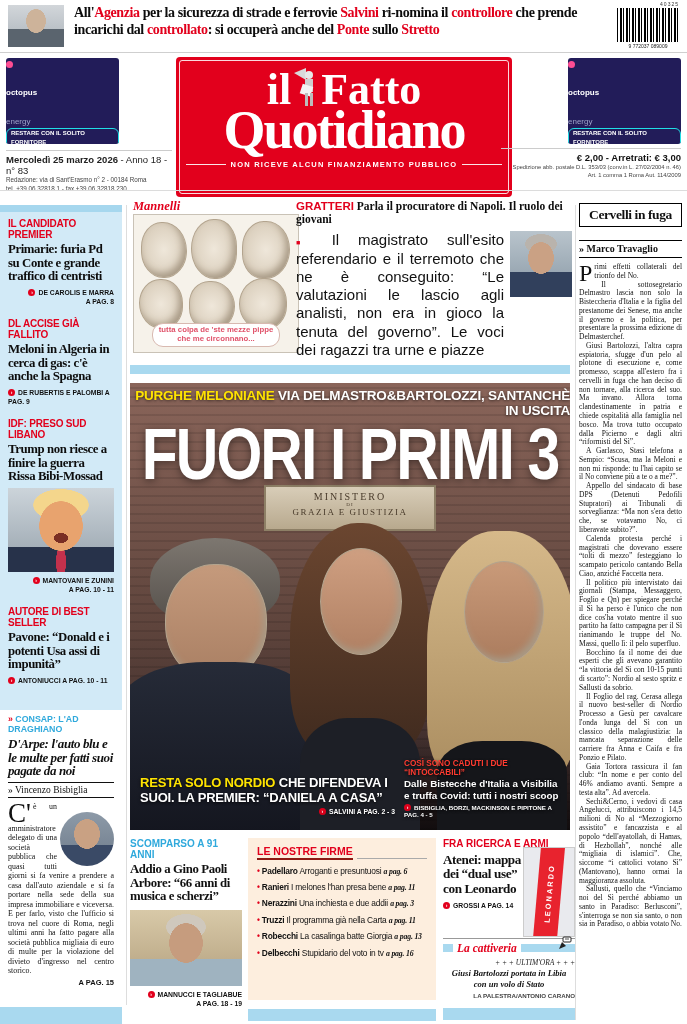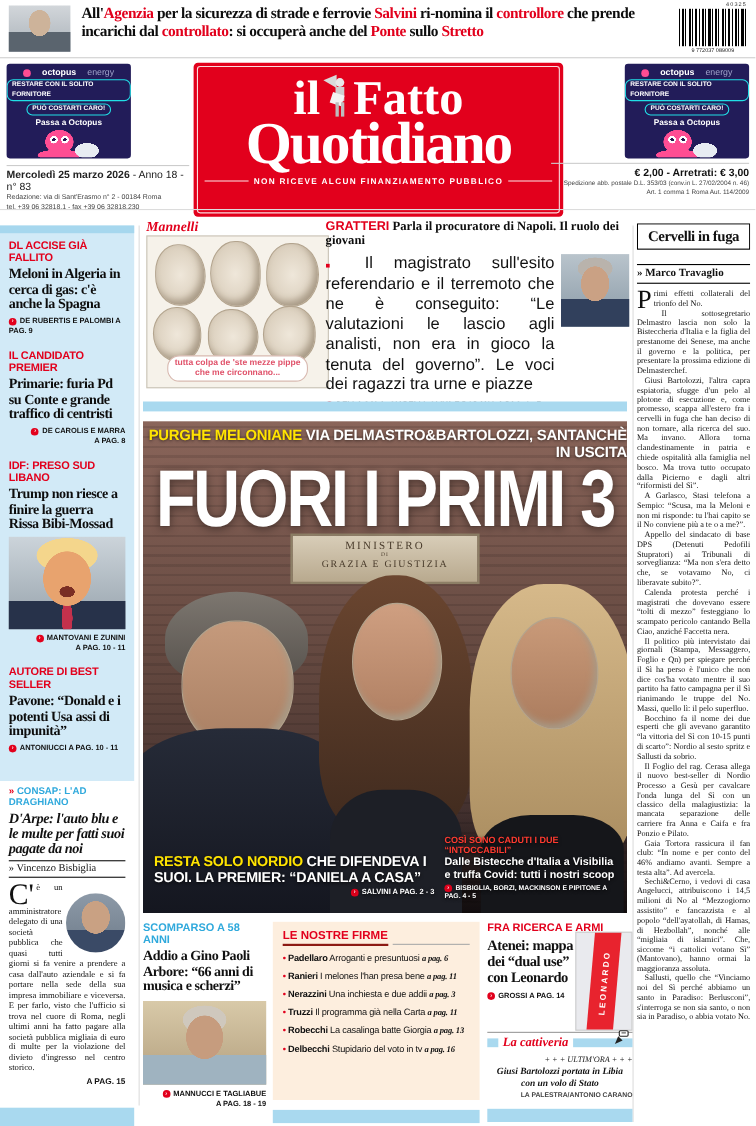--- a/index.html
+++ b/index.html
@@ -17,21 +17,21 @@
   .topbar-headline .accent{color:#e2001c;}
   .issue-no{position:absolute;right:8px;top:1px;font-size:5px;color:#333;letter-spacing:1px;}
   .barcode{position:absolute;right:8px;top:8px;width:62px;height:34px;
     background:repeating-linear-gradient(90deg,#000 0 1px,#fff 1px 3px,#000 3px 5px,#fff 5px 6px);}
   .barcode-digits{position:absolute;right:8px;top:43px;width:62px;font-size:5px;text-align:center;color:#222;}
   .rule-topbar{position:absolute;left:0;top:52px;width:687px;border-top:1px solid #cfcfcf;}
 
   
   .ad{position:absolute;top:58px;width:113px;height:86px;background:#221c59;border-radius:3px;color:#fff;overflow:hidden;}
   .ad.left{left:6px}.ad.right{right:6px}
-  .ad-brand{display:flex;align-items:flex-end;justify-content:center;gap:10px;margin-top:3px;font-size:8px;}
+  .ad-brand{display:flex;align-items:flex-start;justify-content:center;gap:20px;margin-top:3px;font-size:8px;flex-direction:column;}
   .ad-dot{width:7px;height:7px;border-radius:50%;background:#ff4d93;}
   .ad-brand b{font-weight:bold;}
   .ad-brand i{font-style:normal;color:#9fa3c9;}
   .ad-pill{display:block;width:fit-content;margin:2px auto 0;border:1px solid #21dfe6;border-radius:6px;
     padding:0 4px;font-size:6px;font-weight:bold;color:#fff;line-height:1.5;}
   .ad-cta{text-align:center;font-size:7.5px;font-weight:bold;margin-top:2px;}
   .ad-octopus{width:60px;height:26px;margin:1px auto 0;
     background:
       radial-gradient(circle 1.5px at 16px 10px,#26124d 98%,transparent),
       radial-gradient(circle 1.5px at 26px 10px,#26124d 98%,transparent),
@@ -318,33 +318,33 @@
     <div class="price-sub">Spedizione abb. postale D.L. 353/03 (conv.in L. 27/02/2004 n. 46)</div>
     <div class="price-sub">Art. 1 comma 1 Roma Aut. 114/2009</div>
   </div>
   <div class="rule-masthead"></div>
 
   <div class="vrule1"></div>
   <div class="vrule2"></div>
 
   <div class="sidebar">
     <div class="sb-sec">
+      <div class="kicker">IL CANDIDATO PREMIER</div>
+      <div class="side-title">Primarie: furia Pd su Conte e grande traffico di centristi</div>
+      <div class="byline right">
+        <span class="bull"></span><span>DE CAROLIS E MARRA</span><br>
+        <span>A PAG. 8</span>
+      </div>
+    </div>
+    <div class="sb-sec">
       <div class="kicker">DL ACCISE GIÀ FALLITO</div>
       <div class="side-title">Meloni in Algeria in cerca di gas: c'è anche la Spagna</div>
       <div class="byline">
         <span class="bull"></span><span>DE RUBERTIS E PALOMBI</span>
         <span>A PAG. 9</span>
-      </div>
-    </div>
-    <div class="sb-sec">
-      <div class="kicker">IL CANDIDATO PREMIER</div>
-      <div class="side-title">Primarie: furia Pd su Conte e grande traffico di centristi</div>
-      <div class="byline right">
-        <span class="bull"></span><span>DE CAROLIS E MARRA</span><br>
-        <span>A PAG. 8</span>
       </div>
     </div>
     <div class="sb-sec">
       <div class="kicker">IDF: PRESO SUD LIBANO</div>
       <div class="side-title">Trump non riesce a finire la guerra Rissa Bibi-Mossad</div>
       <div class="photo-trump"></div>
       <div class="byline right">
         <span class="bull"></span><span>MANTOVANI E ZUNINI</span><br>
         <span>A PAG. 10 - 11</span>
       </div>
@@ -430,21 +430,21 @@
     <div class="lead-cap-right">
       <div class="cap-r-kicker">COSÌ SONO CADUTI I DUE “INTOCCABILI”</div>
       <div class="cap-r-text">Dalle Bistecche d'Italia a Visibilia e truffa Covid: tutti i nostri scoop</div>
       <div class="cap-r-byline">
         <span class="bull"></span><span>BISBIGLIA, BORZI, MACKINSON E PIPITONE</span><span> A PAG. 4 - 5</span>
       </div>
     </div>
   </div>
 
   <div class="gino">
-    <div class="gino-kicker">SCOMPARSO A 58 ANNI</div>
+    <div class="gino-kicker">SCOMPARSO A 91 ANNI</div>
     <div class="gino-title">Addio a Gino Paoli Arbore: “66 anni di musica e scherzi”</div>
     <div class="gino-photo"></div>
     <div class="gino-byline">
       <span class="bull"></span><span>MANNUCCI E TAGLIABUE</span><br>
       <span>A PAG. 18 - 19</span>
     </div>
   </div>
 
   <div class="firme">
     <div class="firme-hrow">

